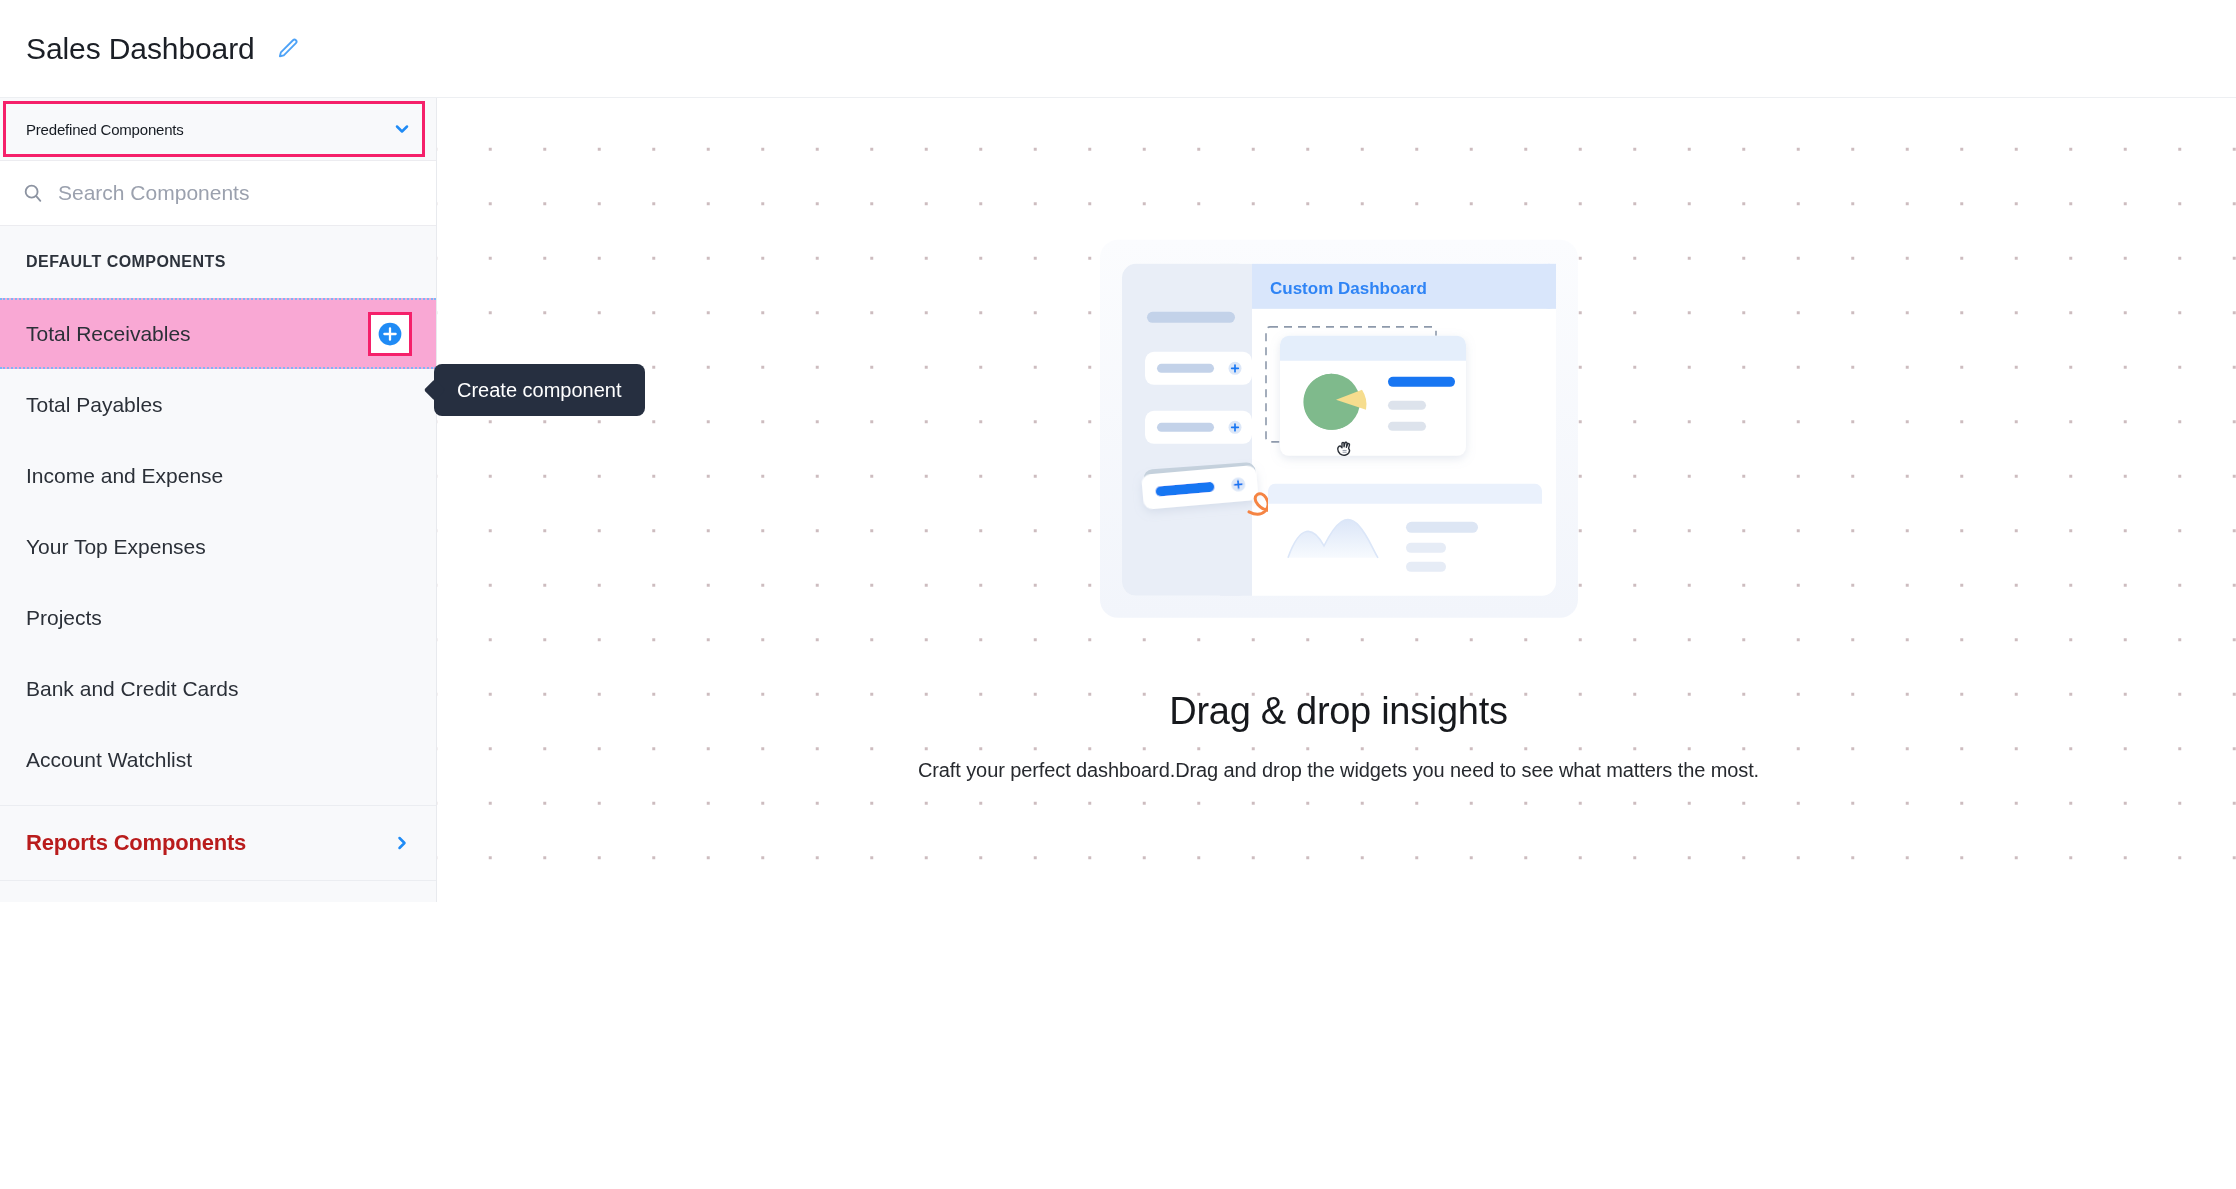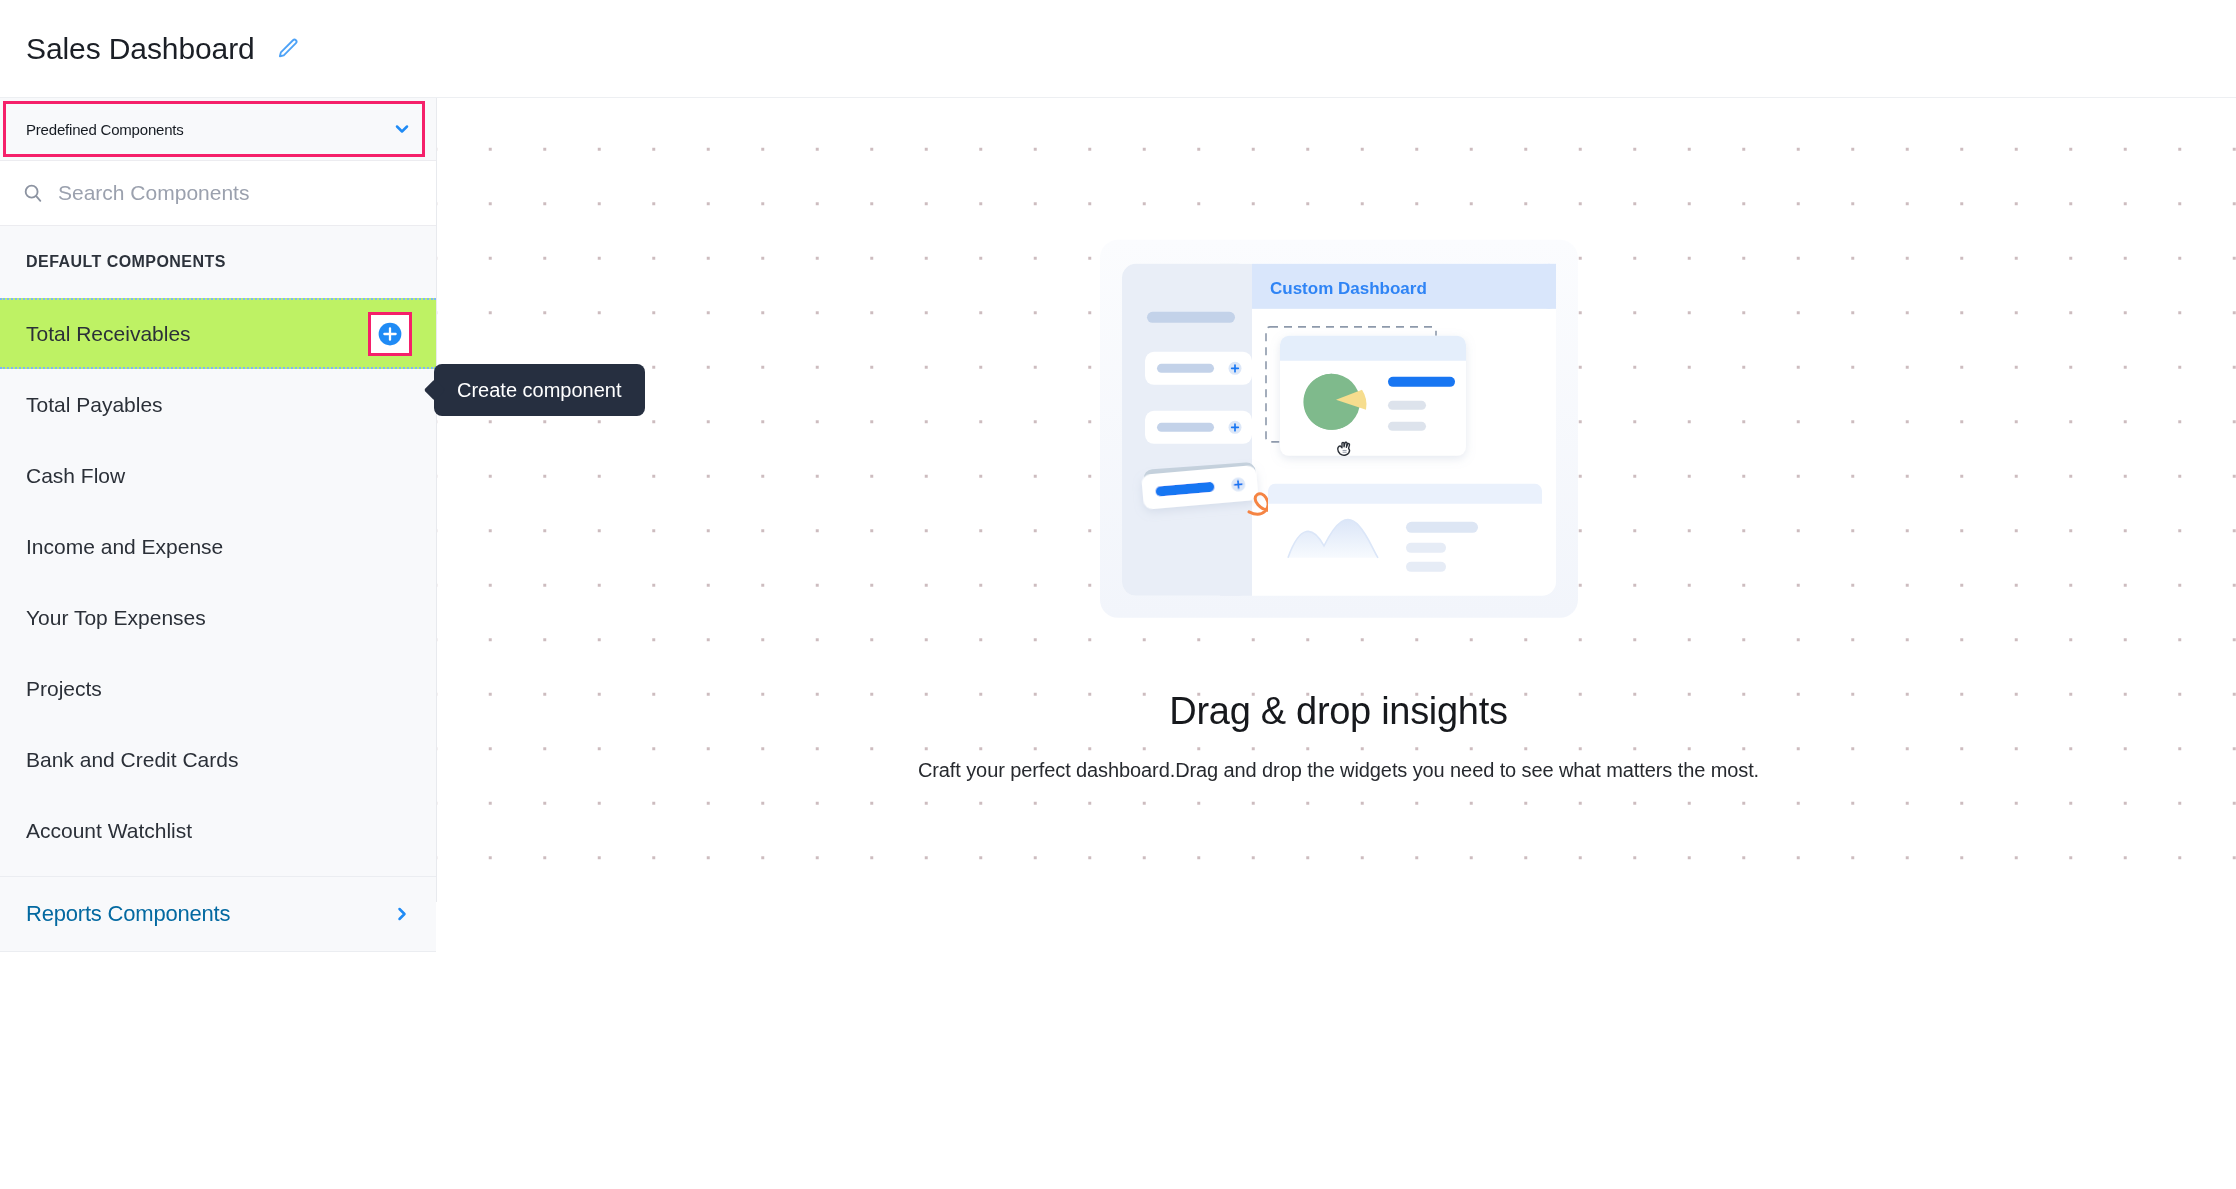--- a/index.html
+++ b/index.html
@@ -146,21 +146,21 @@
     align-items: center;
     justify-content: space-between;
     padding: 0 24px 0 26px;
     font-size: 21px;
     color: #2b3038;
     background: #f8f9fb;
     cursor: pointer;
     position: relative;
   }
   .comp-item.active {
-    background: #bef264;
+    background: #f9a8d4;
     border-top: 2px dotted #7eb6f7;
     border-bottom: 2px dotted #7eb6f7;
     text-align: center;
   }
   .comp-item .item-label { position: relative; }
 
   .plus-hl {
     position: relative;
     width: 44px;
     height: 44px;
@@ -180,22 +180,22 @@
     align-items: center;
     justify-content: space-between;
     padding: 0 24px 0 26px;
     background: #f8f9fb;
     border-top: 1px solid #ebedf1;
     border-bottom: 1px solid #ebedf1;
     cursor: pointer;
   }
   .reports-label {
     font-size: 22px;
-    font-weight: normal;
-    color: #0369a1;
+    font-weight: bold;
+    color: #b91c1c;
     letter-spacing: -0.2px;
   }
   .sidebar-filler { flex: 1 1 auto; background: #f8f9fb; }
 
   
   .tooltip {
     position: absolute;
     left: 434px;
     top: 364px;
     height: 52px;
@@ -313,23 +313,20 @@
           <span class="plus-hl">
             <svg width="26" height="26" viewBox="0 0 24 24">
               <circle cx="12" cy="12" r="10.5" fill="#1f8bf5"></circle>
               <path d="M12 6.8v10.4M6.8 12h10.4" stroke="#ffffff" stroke-width="2.1" stroke-linecap="round"></path>
             </svg>
           </span>
         </div>
 
         <div class="comp-item">
           <span class="item-label">Total Payables</span>
-        </div>
-        <div class="comp-item">
-          <span class="item-label">Cash Flow</span>
         </div>
         <div class="comp-item">
           <span class="item-label">Income and Expense</span>
         </div>
         <div class="comp-item">
           <span class="item-label">Your Top Expenses</span>
         </div>
         <div class="comp-item">
           <span class="item-label">Projects</span>
         </div>

